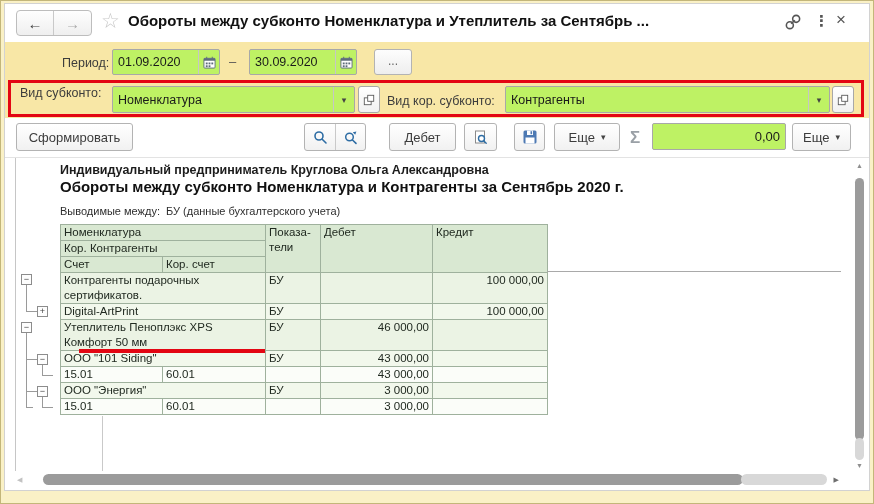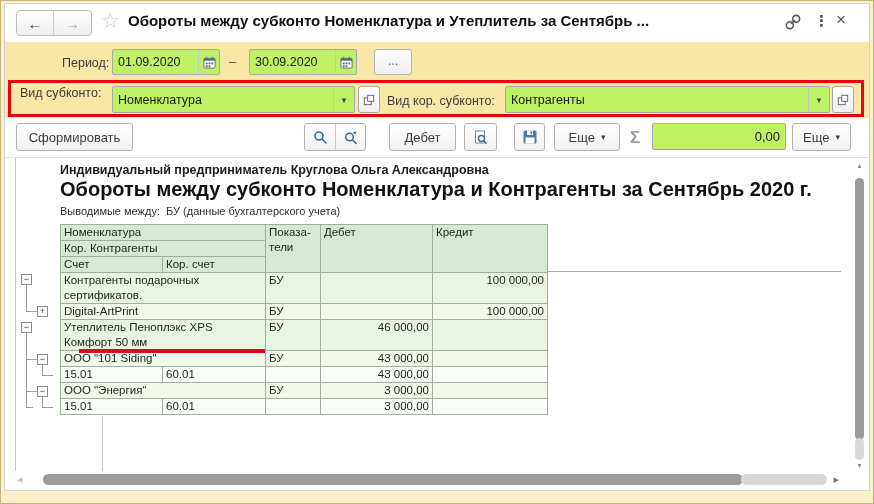--- a/index.html
+++ b/index.html
@@ -40,21 +40,21 @@
   .icongroup .icbtn + .icbtn { border-left:1px solid #c9c9c9; }
   .iconbtn { position:absolute; top:5px; height:28px; background:linear-gradient(#fff,#f1f1f1); border:1px solid #b3b3b3; border-radius:3px; display:flex; align-items:center; justify-content:center; }
   .sigma { position:absolute; top:10px; font-size:17px; font-weight:bold; color:#9aa0a6; }
   .sumfield { position:absolute; top:5px; height:27px; }
   .sumfield input { text-align:right; font-size:13px; }
 
   
   .report { position:absolute; left:0; top:153px; right:0; bottom:0; background:#fff; border-top:1px solid #e3e3e3; overflow:hidden; }
   .gutterline { position:absolute; left:10px; top:0; width:1px; height:313px; background:#c6c6c6; }
   .rcompany { position:absolute; left:55px; top:5px; font-size:12.5px; font-weight:bold; color:#1c1c1c; white-space:nowrap; }
-  .rtitle { position:absolute; left:55px; top:20px; font-size:20px; font-weight:bold; color:#111; white-space:nowrap; }
+  .rtitle { position:absolute; left:55px; top:20px; font-size:15px; font-weight:bold; color:#111; white-space:nowrap; }
   .rnote { position:absolute; left:55px; top:47px; font-size:11px; color:#2e2e2e; white-space:pre; }
 
   table.rep { position:absolute; left:55px; top:66px; width:487px; border-collapse:collapse; table-layout:fixed; font-size:11.5px; color:#212a21; }
   table.rep th, table.rep td { border:1px solid #9fb19d; vertical-align:top; line-height:15px; padding:0 3px; height:16px; overflow:hidden; }
   table.rep th { background:#d9e8d2; font-weight:normal; text-align:left; }
   th.wrapcell { white-space:pre-line; }
   tr.g1 td { background:#ebf3e4; }
   tr.g2 td { background:#f2f8ec; }
   tr.det td { background:#fbfdf9; }
   td.n1 { padding-left:3px; }

